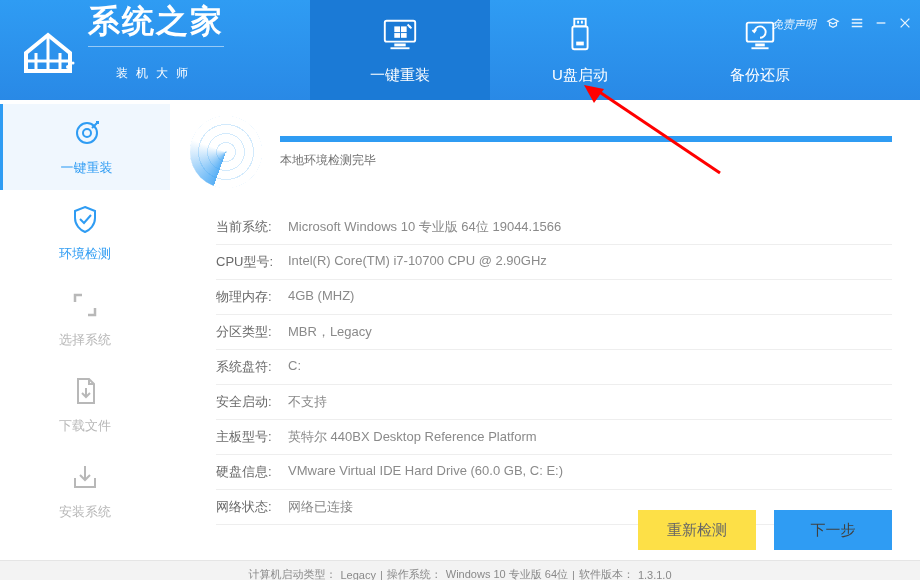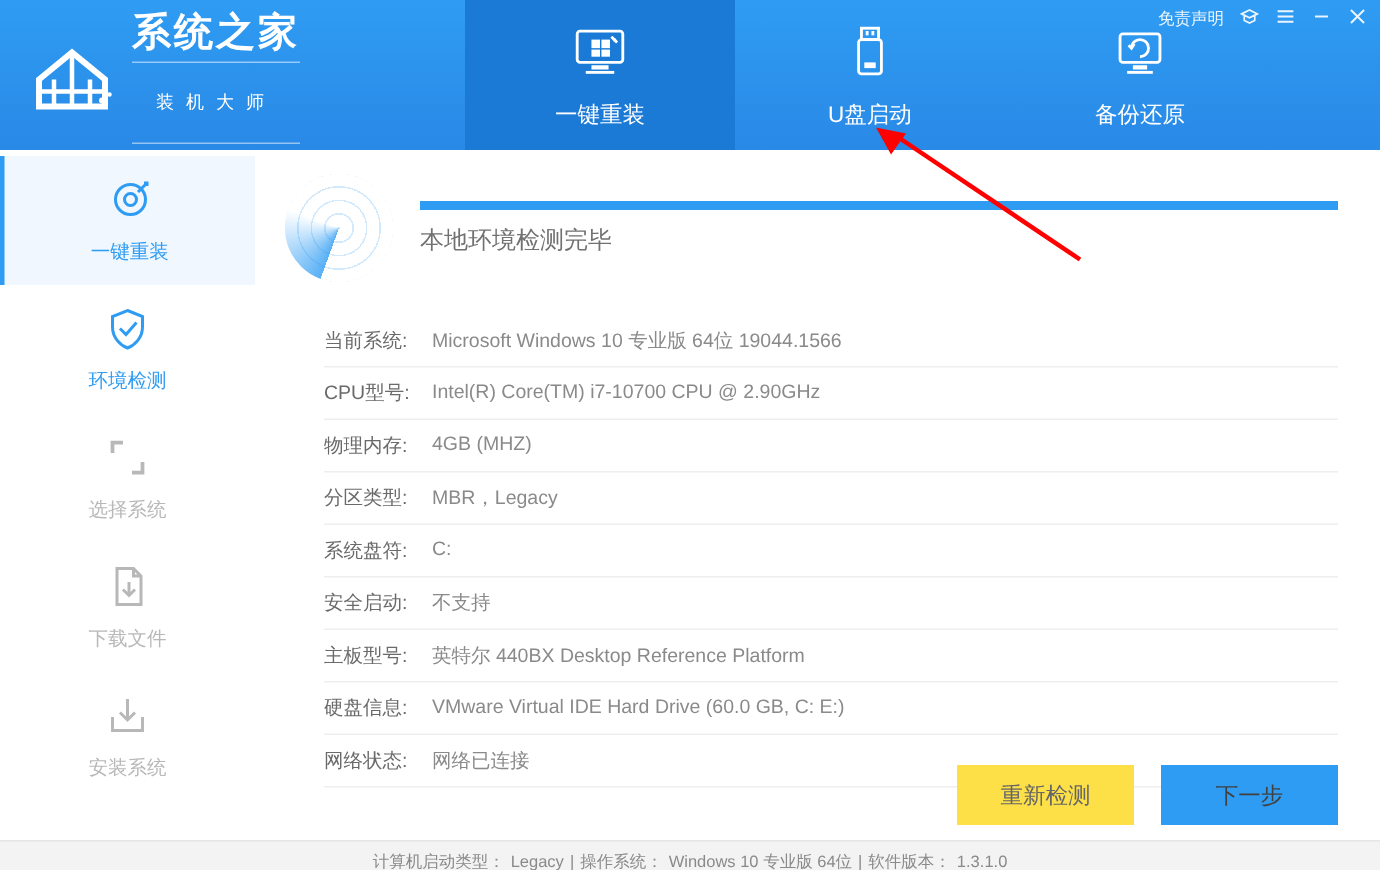--- a/index.html
+++ b/index.html
@@ -2,48 +2,48 @@
 <html><head>
 <meta charset="utf-8">
 <style>
 * { margin: 0; padding: 0; box-sizing: border-box; font-family: "Microsoft YaHei", sans-serif; }
 body { width: 920px; height: 580px; background: #fff; overflow: hidden; position: relative; }
 
 .header { height: 100px; background: linear-gradient(#2f9cf3, #2989e6); display: flex; align-items: stretch; position: relative; }
 .logo-area { display: flex; align-items: center; padding-left: 18px; width: 310px; }
 .logo-icon { width: 60px; height: 50px; position: relative; margin-right: 10px; }
 .logo-text { color: #fff; }
-.logo-title { font-size: 26px; font-weight: bold; letter-spacing: 2px; }
+.logo-title { font-size: 32px; font-weight: bold; letter-spacing: 2px; }
 .logo-sub { font-size: 12px; letter-spacing: 8px; text-align: center; border-top: 1px solid rgba(255,255,255,.5); border-bottom: 1px solid rgba(255,255,255,.5); padding: 18px 0; margin-top: 2px; }
 
 .top-nav { display: flex; flex: 1; }
 .top-nav-item { width: 180px; display: flex; flex-direction: column; align-items: center; justify-content: center; color: #fff; cursor: pointer; gap: 10px; font-size: 15px; }
 .top-nav-item.active { background: #1b7ad6; }
 .top-nav-item svg { width: 38px; height: 38px; }
 
-.window-controls { position: absolute; top: 4px; right: 8px; display: flex; align-items: center; gap: 10px; color: #fff; font-size: 11px; }
+.window-controls { position: absolute; top: 16px; right: 8px; display: flex; align-items: center; gap: 10px; color: #fff; font-size: 11px; font-style: italic; }
 .window-controls .ctrl { cursor: pointer; opacity: .9; }
 .window-controls svg { width: 14px; height: 14px; }
 
 .body { display: flex; height: 460px; }
 
 .sidebar { width: 170px; background: #fff; padding-top: 4px; }
 .side-item { height: 86px; display: flex; flex-direction: column; align-items: center; justify-content: center; gap: 8px; color: #b8b8b8; cursor: pointer; font-size: 13px; }
 .side-item.current { color: #2f9cf3; background: #f0f7fe; border-left: 3px solid #2f9cf3; }
 .side-item.active-step { color: #2f9cf3; text-align: right; }
 .side-item svg { width: 30px; height: 30px; }
 
 .main { flex: 1; padding: 12px 28px 0 20px; position: relative; }
 .scan-row { display: flex; align-items: center; gap: 18px; height: 80px; }
 .radar { width: 72px; height: 72px; border-radius: 50%; position: relative; }
 .radar::before { content: ""; position: absolute; inset: 0; border-radius: 50%; background: repeating-radial-gradient(circle, #bfe1fb 0 1px, transparent 1px 9px); opacity: .7; }
 .radar::after { content: ""; position: absolute; inset: 0; border-radius: 50%; background: conic-gradient(from 200deg, rgba(47,156,243,.8), transparent 90deg); }
 .progress-area { flex: 1; }
 .progress-bar { height: 6px; background: #2f9cf3; width: 100%; margin-bottom: 10px; }
-.progress-text { color: #717171; font-size: 16px; }
+.progress-text { color: #717171; font-size: 12px; }
 
 .info-table { margin-top: 18px; margin-left: 26px; }
 .info-row { display: flex; padding: 8px 0; border-bottom: 1px solid #eee; font-size: 13px; }
 .info-label { width: 72px; color: #6a6a6a; }
 .info-value { color: #8a8a8a; }
 
 .action-row { position: absolute; right: 28px; bottom: 10px; display: flex; gap: 18px; }
 .btn { width: 118px; height: 40px; display: flex; align-items: center; justify-content: center; font-size: 15px; cursor: pointer; }
 .btn-secondary { background: #fde047; color: #666; }
 .btn-primary { background: #2f9cf3; color: #404040; }

